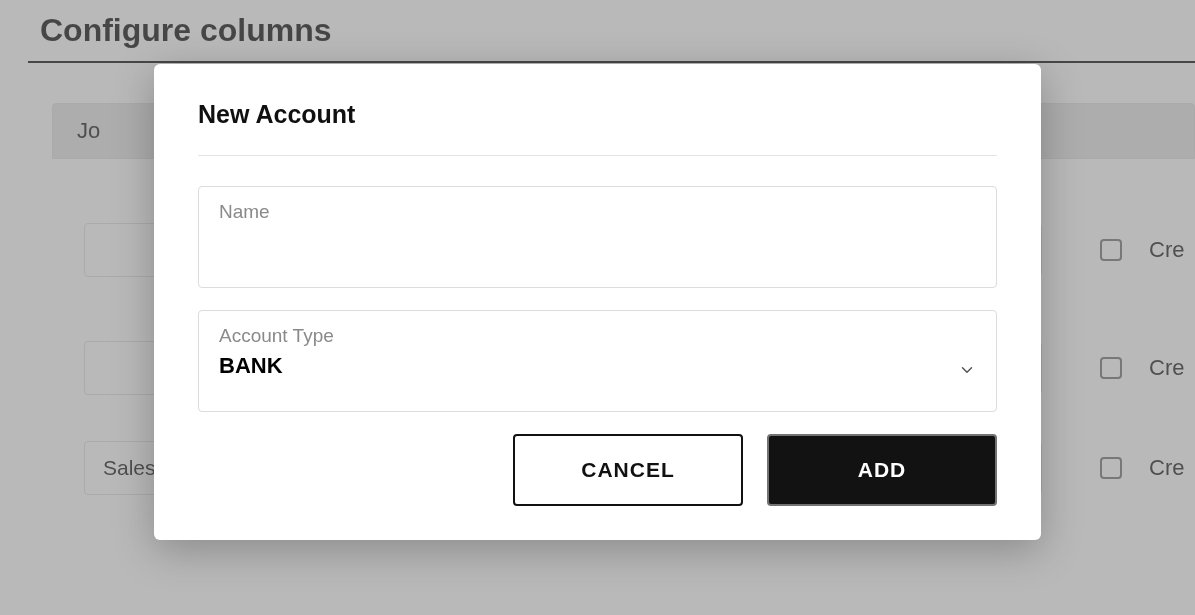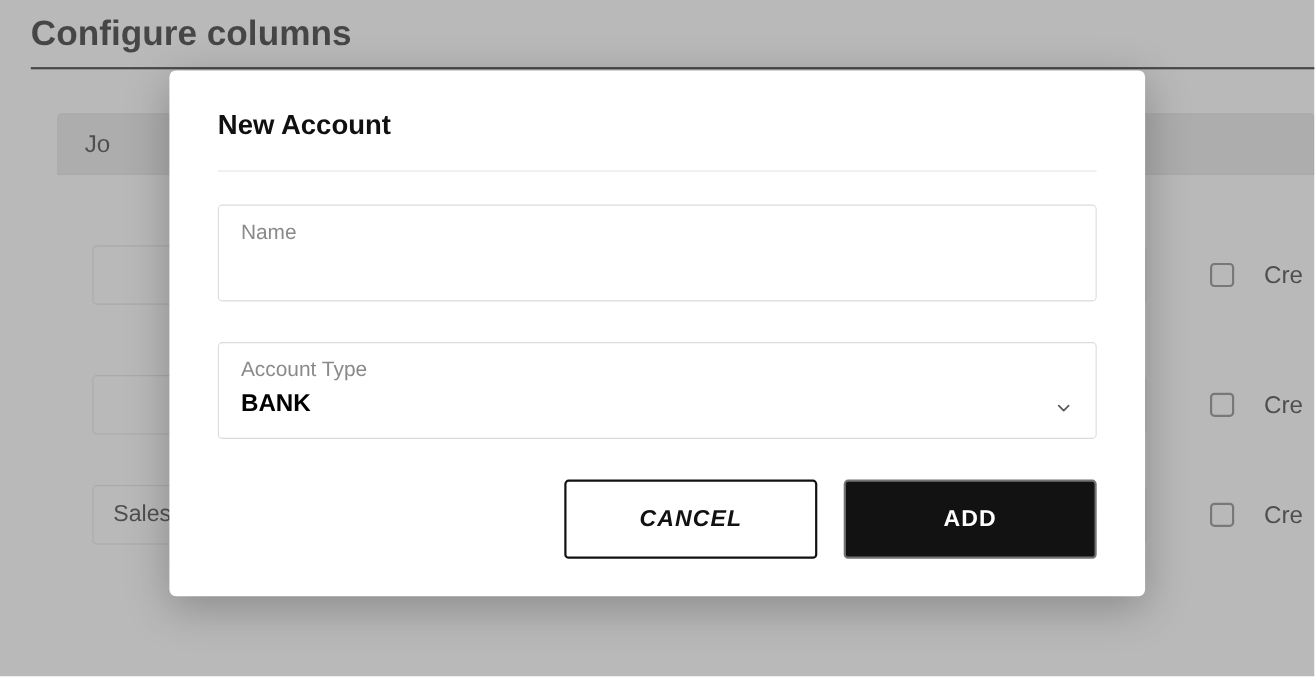--- a/index.html
+++ b/index.html
@@ -14,20 +14,21 @@
       width: 100%;
       height: 100%;
       background: #ffffff;
       padding: 12px 0 0 28px;
     }
     .page-title {
       font-size: 32px;
       font-weight: 700;
       color: #101010;
       margin-bottom: 12px;
+      margin-left: 12px;
     }
     .hr-line {
       border: none;
       border-top: 2px solid #111;
       margin: 0 0 40px 0;
       width: calc(100% - 0px);
     }
     .bg-tabs {
       background: #e5e5e5;
       padding: 14px 24px;
@@ -115,22 +116,22 @@
       margin-bottom: 26px;
     }
     .modal-divider {
       border: none;
       border-top: 1px solid #e4e4e4;
       margin-bottom: 30px;
     }
     .field {
       border: 1px solid #dcdcdc;
       border-radius: 4px;
-      padding: 14px 20px 18px 20px;
-      margin-bottom: 37px;
+      padding: 14px 20px 32px 20px;
+      margin-bottom: 22px;
       position: relative;
     }
     .field-label {
       font-size: 19px;
       color: #8a8a8a;
     }
     .field-input {
       font-size: 20px;
       color: #111;
       border: none;
@@ -168,21 +169,20 @@
       letter-spacing: 1px;
       cursor: pointer;
       display: flex;
       align-items: center;
       justify-content: center;
     }
     .btn-secondary {
       background: #ffffff;
       color: #111;
       border: 2px solid #111;
-      font-style: italic;
     }
     .btn-primary {
       background: #121212;
       color: #ffffff;
       border: 2px solid #737373;
     }
   </style>
 </head>
 <body>
 

